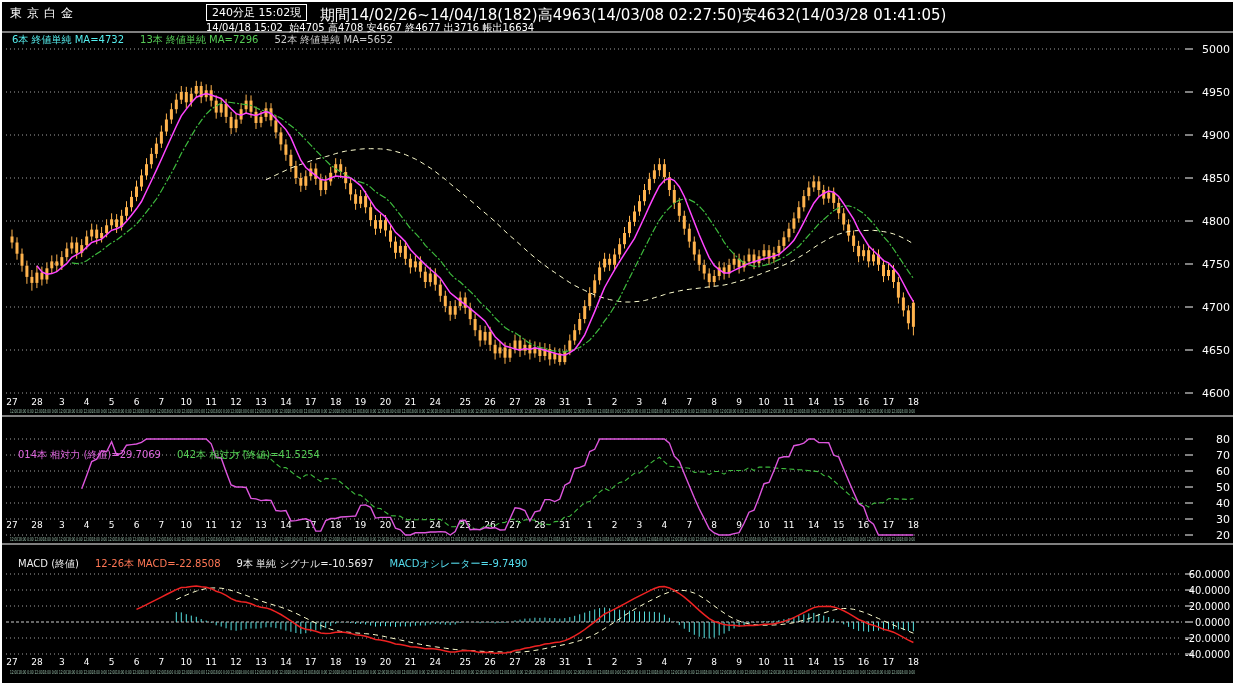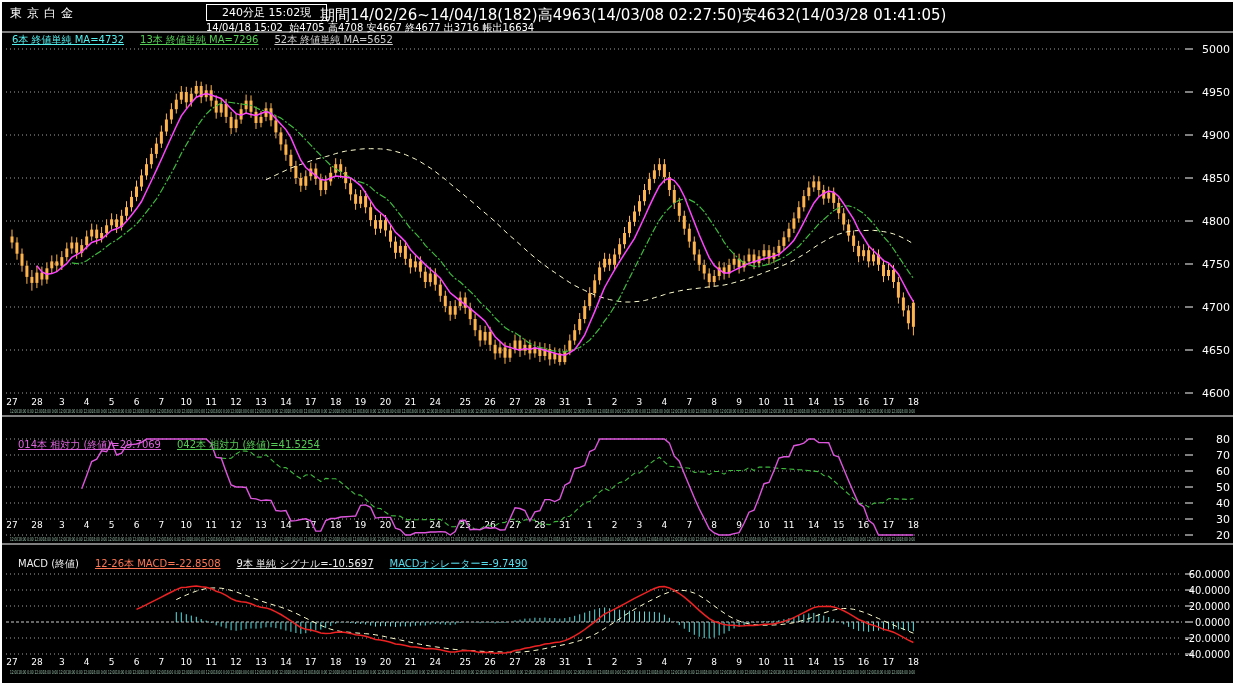--- a/index.html
+++ b/index.html
@@ -2,28 +2,28 @@
 <html><head>
 <meta charset="utf-8">
 <style>
   *{margin:0;padding:0;box-sizing:border-box}
   html,body{background:#000}
   body{font-family:"DejaVu Sans",sans-serif}
   .screen{position:relative;width:1235px;height:685px;background:#000;border:2px solid #fff;overflow:hidden}
   svg{position:absolute;left:0;top:0;font-family:"DejaVu Sans",sans-serif}
   .abs{position:absolute;color:#fff;white-space:pre}
   .hdr-title{left:8px;top:3px;font-size:12px;font-weight:normal;letter-spacing:5px}
-  .hdr-box{left:204px;top:2px;font-size:11px;border:1px solid #fff;padding:0 15px;line-height:15px}
+  .hdr-box{left:204px;top:2px;font-size:11px;border:1px solid #fff;padding:0 5px;line-height:15px}
   .hdr-period{left:318px;top:4px;font-size:15px}
   .hdr-ohlc{left:204px;top:19px;font-size:10px}
   .legend{position:absolute;font-size:10px;white-space:pre}
   .legend span{margin-right:16px}
-  .u{text-decoration:underline}
+  .u{}
   #maLegend{left:10px;top:31px}
-  #rsiLegend{left:16px;top:436px}
+  #rsiLegend{left:16px;top:446px}
   #macdLegend{left:16px;top:555px}
 </style>
 </head>
 <body>
 
 <div class="screen">
   <svg id="plot" width="1235" height="685">
       <g>
         <line x1="4" y1="47" x2="1180" y2="47" stroke="#cccccc" stroke-width="1" stroke-dasharray="1,3" opacity="0.8"></line>
         <line x1="1183" y1="47" x2="1191" y2="47" stroke="#fff" stroke-width="1"></line>

